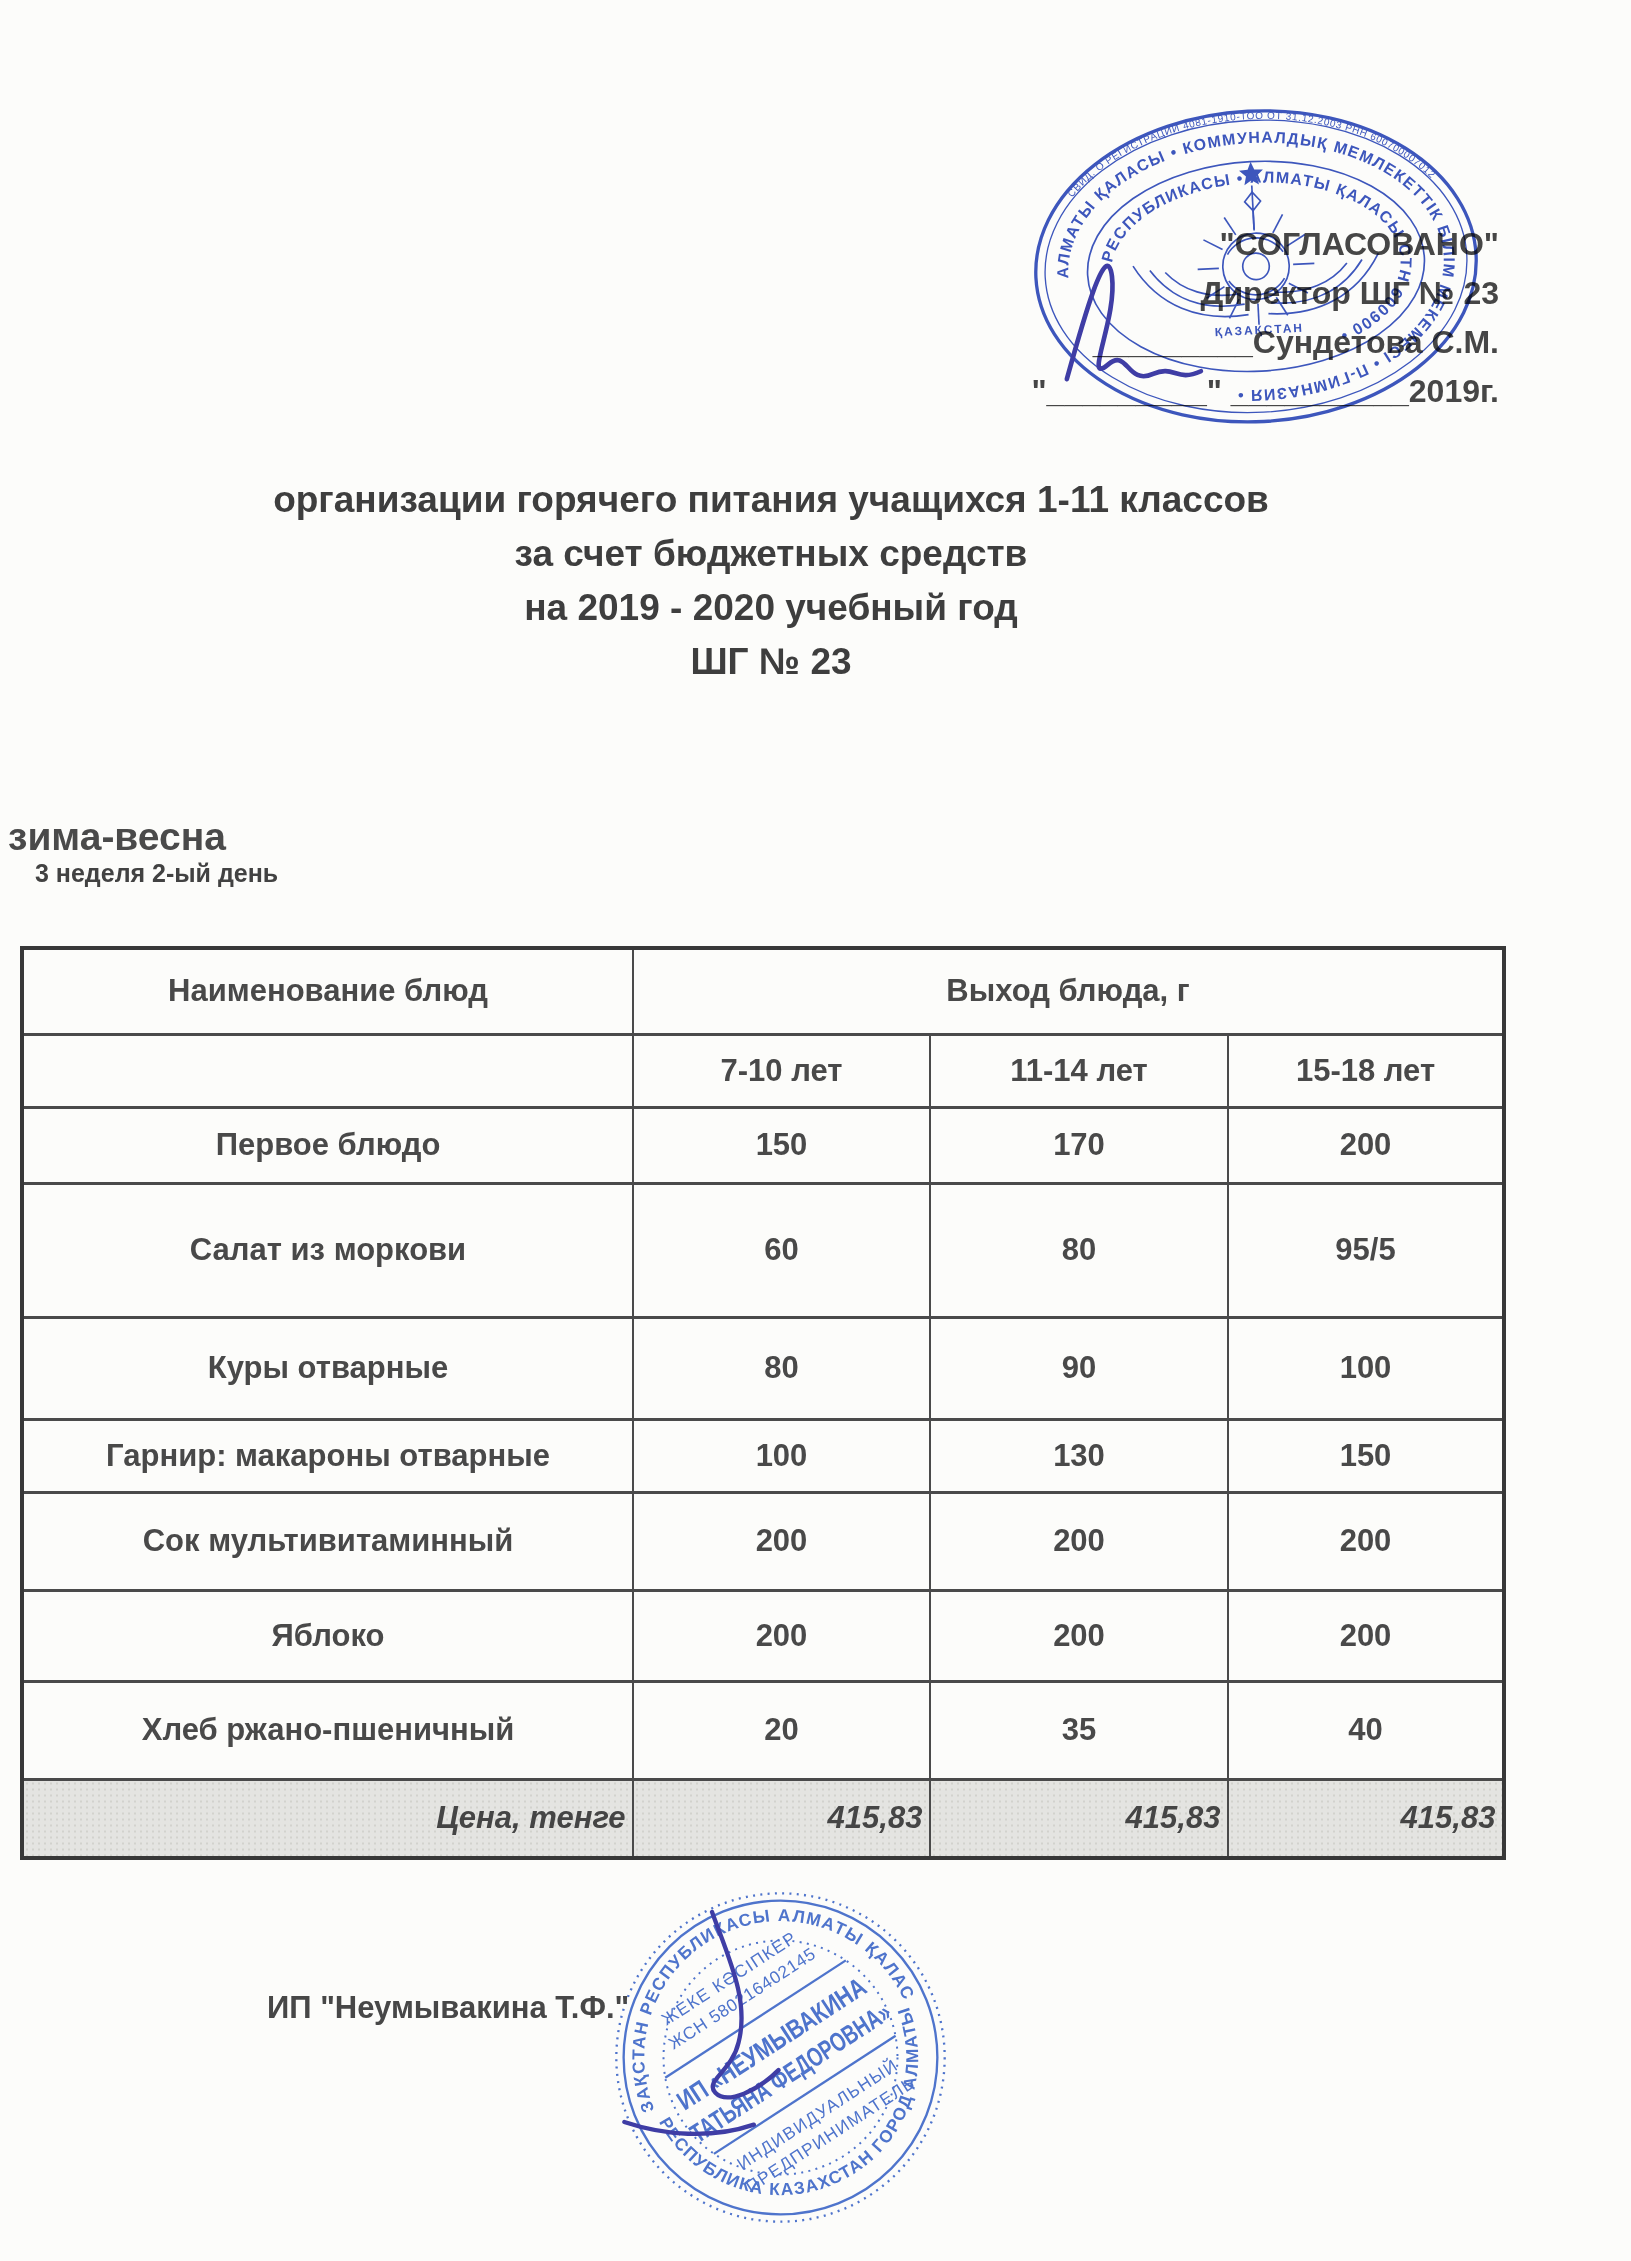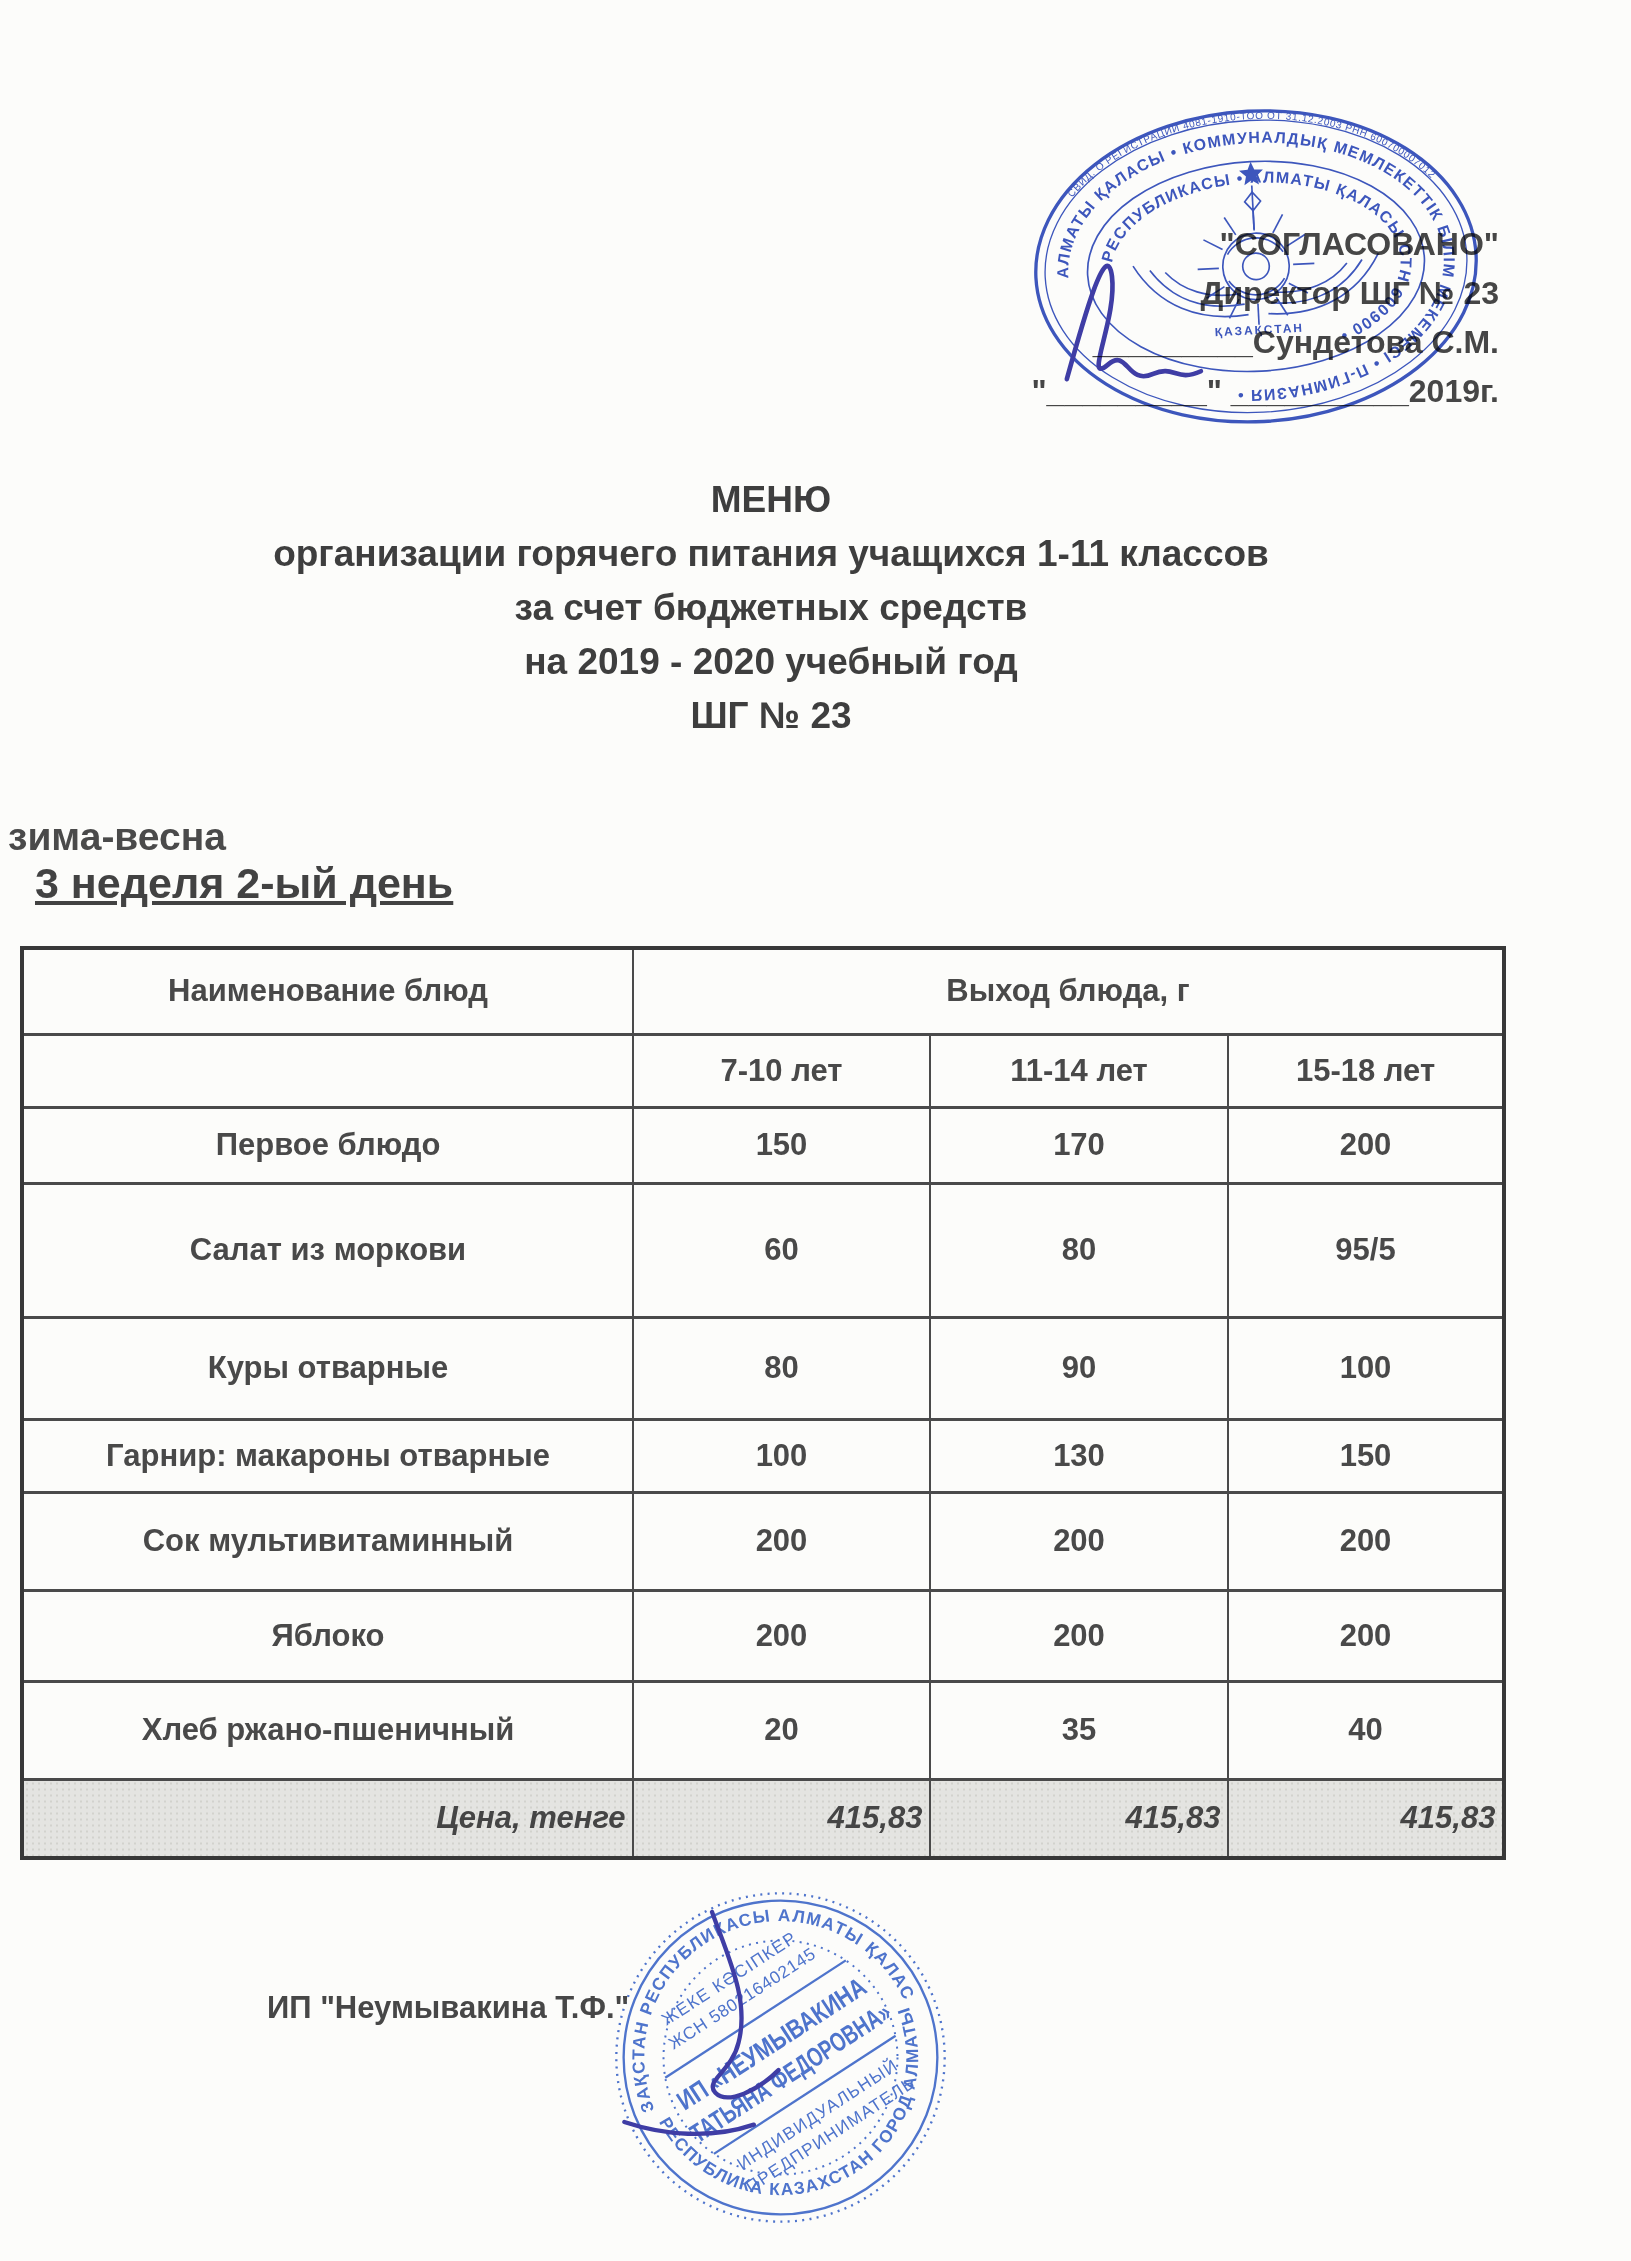--- a/index.html
+++ b/index.html
@@ -29,23 +29,22 @@
     color:#3e3e3e;
     z-index:3;
   }
   .season{
     position:absolute;top:815px;left:8px;width:1548px;
     font-size:39px;font-weight:700;color:#4a4a4a;
     z-index:3;
   }
   .week{
     position:absolute;top:859px;left:35px;
-    font-size:43px;font-weight:700;color:#424242;
-    z-index:3;
-    text-decoration:underline;
+    font-size:25px;font-weight:700;color:#424242;
+    z-index:3;
   }
   
   .menu-table{
     position:absolute;left:20px;top:934px;
     width:1482px;
     border-collapse:collapse;
     table-layout:fixed;
     z-index:3;
   }
   .menu-table td{
@@ -136,21 +135,20 @@
   </svg>
 
   <div class="approval">
     <div>"СОГЛАСОВАНО"</div>
     <div>Директор ШГ № 23</div>
     <div><span>_________</span><span>Сундетова С.М.</span></div>
     <div>"_________" __________2019г.</div>
   </div>
 
   <div class="title-block">
-    <div>МЕНЮ</div>
     <div>организации горячего питания учащихся 1-11 классов</div>
     <div>за счет бюджетных средств</div>
     <div>на 2019 - 2020 учебный год</div>
     <div>ШГ  № 23</div>
   </div>
 
   <div class="season">зима-весна</div>
   <div class="week">3 неделя 2-ый день</div>
 
   <table class="menu-table">

